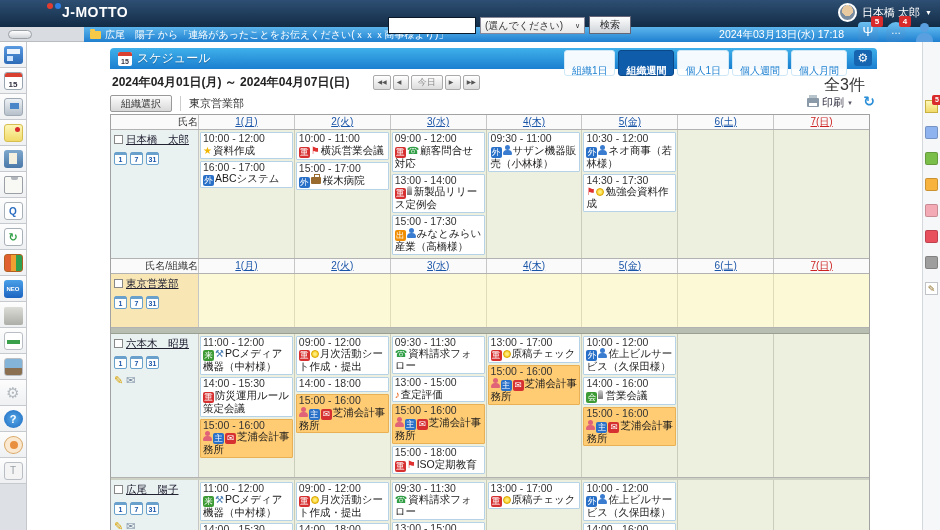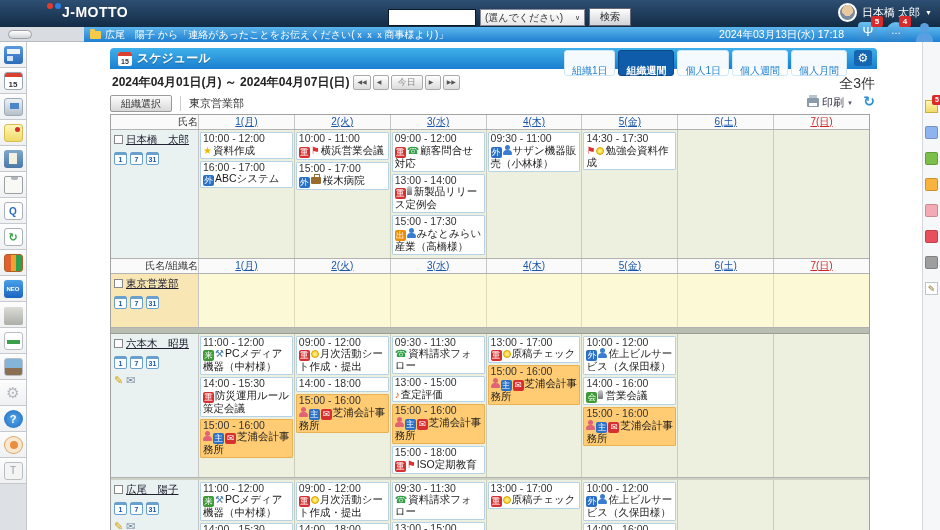--- a/index.html
+++ b/index.html
@@ -2,21 +2,21 @@
 <html><head>
 <meta charset="utf-8">
 <style>
   *{box-sizing:border-box;margin:0;padding:0}
   html,body{width:940px;height:530px;overflow:hidden;font-family:"Liberation Sans","DejaVu Sans",sans-serif;background:#fff;position:relative}
   
   .topbar{position:absolute;left:0;top:0;width:940px;height:27px;background:linear-gradient(#2e4f73,#122c46);z-index:30}
   .logo{position:absolute;left:46px;top:3px;color:#fff;font-weight:bold;font-size:14px;letter-spacing:.5px;cursor:pointer}
   .logo .dotr,.logo .dotb{display:inline-block;width:6px;height:6px;border-radius:50%;vertical-align:8px;margin:0 1px}
   .dotr{background:#e23c2e}.dotb{background:#2e7de2}
-  .searchwrap{position:absolute;left:388px;top:8px;display:flex;align-items:center;gap:4px}
+  .searchwrap{position:absolute;left:388px;top:16px;display:flex;align-items:center;gap:4px}
   .searchinput{width:88px;height:17px;border:1px solid #0a1a2a;background:#fff;font-size:10px;padding:0 3px}
   .selectbox{width:105px;height:17px;background:linear-gradient(#fff,#e8e8e8);border:1px solid #889;font-size:10px;color:#333;line-height:15px;padding:0 4px;display:flex;justify-content:space-between;cursor:pointer}
   .btn-search{height:18px;background:linear-gradient(#fdfdfd,#cfd4d9);border:1px solid #667;font-size:10px;padding:0 10px;color:#222;cursor:pointer}
   .userwrap{position:absolute;right:8px;top:3px;display:flex;align-items:center;gap:5px;color:#fff;font-size:11px;cursor:pointer}
   .avatar{width:19px;height:19px;border-radius:50%;border:2px solid #fff;background:radial-gradient(circle at 50% 38%,#e8c9a0 45%,#7a8ca0 46%)}
   .caret{font-size:7px}
   
   .infobar{position:absolute;left:0;top:27px;width:940px;height:15px;z-index:25}
   .info-left{position:absolute;left:0;top:0;width:84px;height:15px;background:#d9dde1;border-bottom:1px solid #b8bcc0}
   .pill{position:absolute;left:8px;top:3px;width:24px;height:9px;border:1px solid #9aa0a6;border-radius:5px;background:linear-gradient(#fff,#d0d4d8);cursor:pointer}
@@ -69,31 +69,31 @@
   .sticky{position:relative;width:13px;height:13px;margin:0 auto 13px;background:linear-gradient(#fdf6b8,#f1da68);border:1px solid #c8b040;cursor:pointer}
   .stickybadge{position:absolute;top:-6px;right:-5px;min-width:10px;height:10px;background:#d92b2b;color:#fff;font-size:7px;font-weight:bold;line-height:10px;border-radius:2px;text-align:center}
   .swatch{width:13px;height:13px;margin:0 auto 13px;border-radius:2px;border:1px solid rgba(0,0,0,.18);cursor:pointer}
   .rpencil{width:13px;height:13px;margin:0 auto;background:#fff;border:1px solid #c0c4c8;font-size:9px;line-height:12px;text-align:center;color:#8a6a20;cursor:pointer}
   
   .main{position:absolute;left:28px;top:42px;right:18px;bottom:0;background:#fff;overflow:hidden}
   .panel{position:absolute;left:82px;top:6px;width:767px}
   .titlebar{height:21px;background:linear-gradient(#3fb0ea,#1b7fd0);border-radius:4px 4px 0 0;display:flex;align-items:center;padding:0 4px;position:relative}
   .calicon{width:14px;height:14px;background:#fff;border-radius:2px;position:relative;font-size:7px;font-weight:bold;color:#334;text-align:center;line-height:19px;margin:0 5px 0 4px;overflow:hidden}
   .calicon::before{content:"";position:absolute;left:0;top:0;right:0;height:4px;background:#d94030}
-  .ptitle{color:#fff;font-weight:bold;font-size:12px;text-shadow:0 1px 1px rgba(0,0,0,.3)}
+  .ptitle{color:#fff;font-weight:normal;font-size:12px;text-shadow:0 1px 1px rgba(0,0,0,.3)}
   .views{position:absolute;right:30px;top:2px;display:flex;gap:3px}
   .vbtn{height:16px;line-height:15px;font-size:10px;padding:12px 7px;border-radius:3px;background:rgba(255,255,255,.95);color:#1b7fd0;border:1px solid #cfe8f8;cursor:pointer}
   .vbtn.active{background:#0f5cab;color:#fff;font-weight:bold;border-color:#0a4888}
   .gearbtn{position:absolute;right:5px;top:2px;width:18px;height:16px;border-radius:3px;background:#1565b0;color:#fff;font-size:12px;line-height:16px;text-align:center;cursor:pointer}
   .daterow{height:24px;display:flex;align-items:center;padding:2px 2px 0;position:relative}
-  .period{font-size:12px;font-weight:bold;color:#222;margin-right:4px}
+  .period{font-size:12px;font-weight:bold;color:#222;margin-right:24px}
   .navbtns{display:flex;gap:2px;align-items:center}
   .nbtn{height:15px;min-width:16px;border:1px solid #aaa;border-radius:2px;background:linear-gradient(#fff,#dcdcdc);font-size:6px;color:#555;line-height:13px;text-align:left;padding:0 3px;cursor:pointer}
   .nbtn.today{font-size:9px;color:#888;padding:0 6px;line-height:13px}
-  .total{position:absolute;right:2px;top:6px;font-size:14px;color:#333}
+  .total{position:absolute;right:12px;top:6px;font-size:16px;color:#333}
   .toolrow{height:20px;display:flex;align-items:center;position:relative;margin-bottom:1px}
   .orgbtn{height:17px;border:1px solid #999;border-radius:2px;background:linear-gradient(#fdfdfd,#d8d8d8);font-size:10px;color:#333;padding:0 10px;line-height:15px;cursor:pointer}
   .orgname{font-size:11px;color:#333;margin-left:8px;border-left:1px solid #ccc;padding-left:8px;cursor:pointer}
   .printwrap{position:absolute;right:24px;top:2px;display:flex;align-items:center;gap:3px;cursor:pointer;font-size:11px;color:#334}
   .printer{width:12px;height:9px;background:#8a9aa8;border-radius:1px;position:relative}
   .printer::before{content:"";position:absolute;left:2px;top:-3px;width:8px;height:3px;background:#b8c4cc}
   .printer::after{content:"";position:absolute;left:2px;bottom:1px;width:8px;height:3px;background:#fff}
   .pcaret{font-size:6px;color:#556}
   .refresh{position:absolute;right:2px;top:0;font-size:14px;font-weight:bold;color:#2a8fd8;cursor:pointer}
   
@@ -305,20 +305,21 @@
           </div>
           <div class="dcell">
             <div class="entry"><span class="tm">09:00 - 12:00</span><span class="lb"><span class="bdg b-red">重</span><span class="g g-phone">☎</span>顧客問合せ対応</span></div>
             <div class="entry"><span class="tm">13:00 - 14:00</span><span class="lb"><span class="bdg b-red">重</span><span class="sh-mic"></span>新製品リリース定例会</span></div>
             <div class="entry"><span class="tm">15:00 - 17:30</span><span class="lb"><span class="bdg b-orange">出</span><span class="sh-person c-blue"></span>みなとみらい産業（高橋様）</span></div>
           </div>
           <div class="dcell">
             <div class="entry"><span class="tm">09:30 - 11:00</span><span class="lb"><span class="bdg b-blue">外</span><span class="sh-person c-blue"></span>サザン機器販売（小林様）</span></div>
           </div>
           <div class="dcell">
+            <div class="entry"><span class="tm">10:30 - 12:00</span><span class="lb"><span class="bdg b-blue">外</span><span class="sh-person c-blue"></span>ネオ商事（若林様）</span></div>
             <div class="entry"><span class="tm">14:30 - 17:30</span><span class="lb"><span class="g g-flag">⚑</span><span class="sh-bulb"></span>勉強会資料作成</span></div>
           </div>
           <div class="dcell"></div>
           <div class="dcell"></div>
         </div>
         <div class="hrow">
           <div class="hname">氏名/組織名</div>
           <div class="hday"><span>1(月)</span></div>
           <div class="hday"><span>2(火)</span></div>
           <div class="hday"><span>3(水)</span></div>

